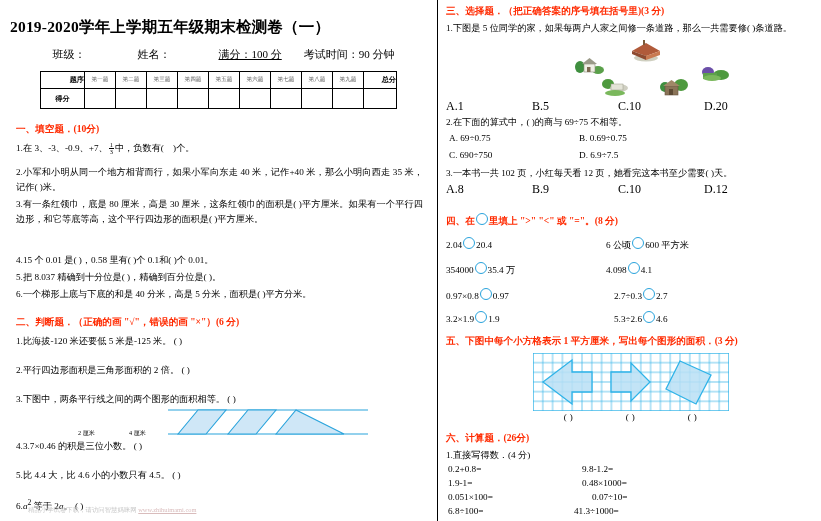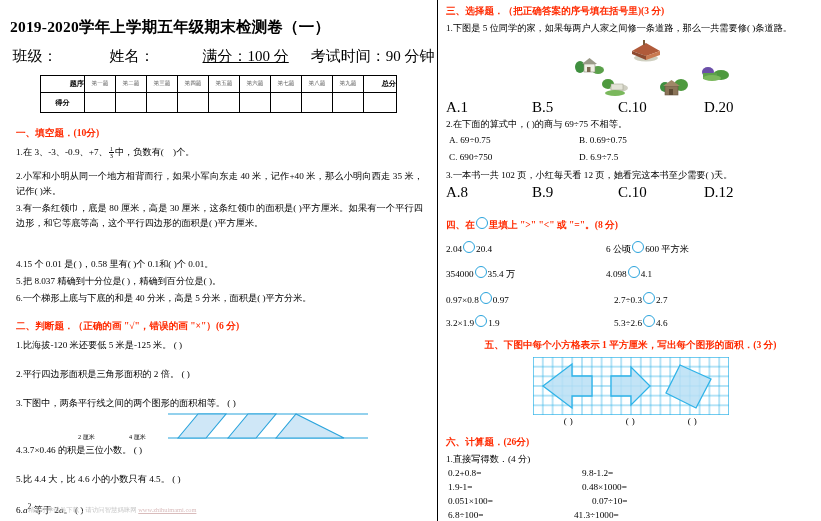--- a/index.html
+++ b/index.html
@@ -51,21 +51,21 @@
     font-weight: bold;
     letter-spacing: 0.2px;
     margin: 17px 0 0 0;
     padding: 0 10px;
     font-family: "Liberation Serif", serif;
   }
   .meta-row {
     display: flex;
     justify-content: center;
     align-items: baseline;
-    font-size: 15px;
+    font-size: 11px;
     margin-top: 9px;
     padding-left: 10px;
   }
   .meta-row span { white-space: nowrap; }
   .m-class { margin-right: 52px; }
   .m-name  { margin-right: 48px; }
   .m-full  { margin-right: 22px; text-decoration: underline; }
 
   
   .score-table {
@@ -163,21 +163,21 @@
     margin: 2px 0 3px 0;
     line-height: 1.35;
   }
   .r-q {
     font-size: 9.2px;
     line-height: 1.55;
     margin: 0 0 1px 0;
   }
   .opts {
     display: flex;
-    font-size: 15px;
+    font-size: 12px;
     margin: 2px 0 1px 0;
   }
   .opts .o { width: 86px; }
   .opts2 {
     display: flex;
     font-size: 9.2px;
     margin: 3px;
     line-height: 1.5;
   }
   .opts2 .o { width: 130px; }
@@ -429,21 +429,21 @@
       <div class="cmp-row">
         <span class="c1"><span>0.97×0.8</span><span class="ccirc"></span><span>0.97</span></span>
         <span class="c2" style="padding-left:8px;"><span>2.7÷0.3</span><span class="ccirc"></span><span>2.7</span></span>
       </div>
       <div class="cmp-row">
         <span class="c1"><span>3.2×1.9</span><span class="ccirc"></span><span>1.9</span></span>
         <span class="c2" style="padding-left:8px;"><span>5.3÷2.6</span><span class="ccirc"></span><span>4.6</span></span>
       </div>
     </div>
 
-    <div class="r-sec-head" style="text-align:center;">五、下图中每个小方格表示 1 平方厘米，写出每个图形的面积．(3 分)</div>
+    <div class="r-sec-head" style="">五、下图中每个小方格表示 1 平方厘米，写出每个图形的面积．(3 分)</div>
 
     <div class="grid-fig">
       <svg width="196" height="58" viewBox="0 0 196 58">
         <defs>
           <pattern id="sq" width="9.8" height="9.66" patternUnits="userSpaceOnUse">
             <rect width="9.8" height="9.66" fill="#ffffff" stroke="#2fb3e8" stroke-width="0.7"></rect>
           </pattern>
         </defs>
         <rect x="0" y="0" width="196" height="58" fill="url(#sq)" stroke="#2fb3e8" stroke-width="1"></rect>
         <polygon points="10,29 39,7 39,19 59,19 59,39 39,39 39,51" fill="#b9dff5" fill-opacity="0.85" stroke="#2fb3e8" stroke-width="1.3"></polygon>

